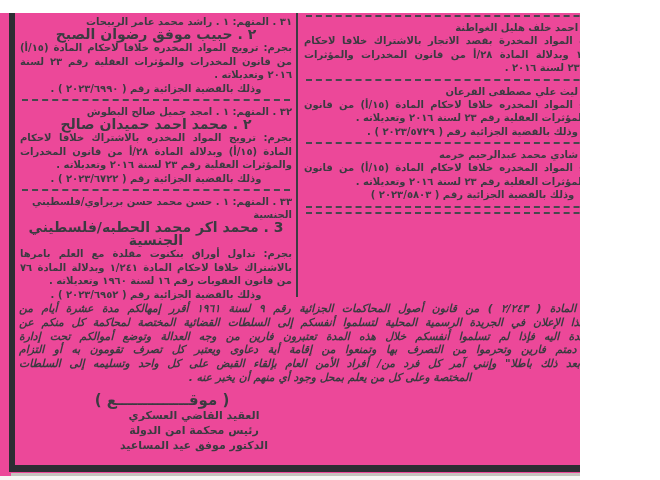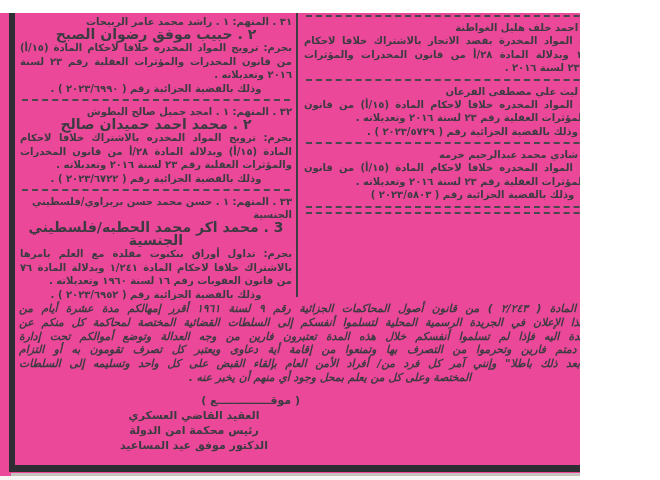--- a/index.html
+++ b/index.html
@@ -27,21 +27,21 @@
   .charge{font-size:10px;line-height:13.5px;text-align:justify;text-justify:inter-word;}
   .case-line{font-size:10px;line-height:13.5px;text-align:center;}
   .sep{border-top:2px dashed #47474d;height:0;margin:4px 2px;}
   .sep.top{margin-top:2px;}
 
   .footer{position:absolute;left:19px;top:289px;width:622px;direction:rtl;font-style:italic;}
   .fline{font-size:10.8px;line-height:13.8px;text-align:justify;text-align-last:justify;}
   .fline.last{text-align:center;text-align-last:center;}
 
   .signature{position:absolute;left:20px;top:380px;width:280px;direction:rtl;}
-  .sig-label{width:276px;font-size:11px;line-height:15px;text-align:right;}
+  .sig-label{width:276px;font-size:15px;line-height:15px;text-align:center;}
   .sig-titles{width:212px;font-size:11px;line-height:15px;text-align:center;}
 </style>
 </head>
 <body>
 
 <div class="page">
 
   <div class="col col-right">
     <div class="sep top"></div>
 

